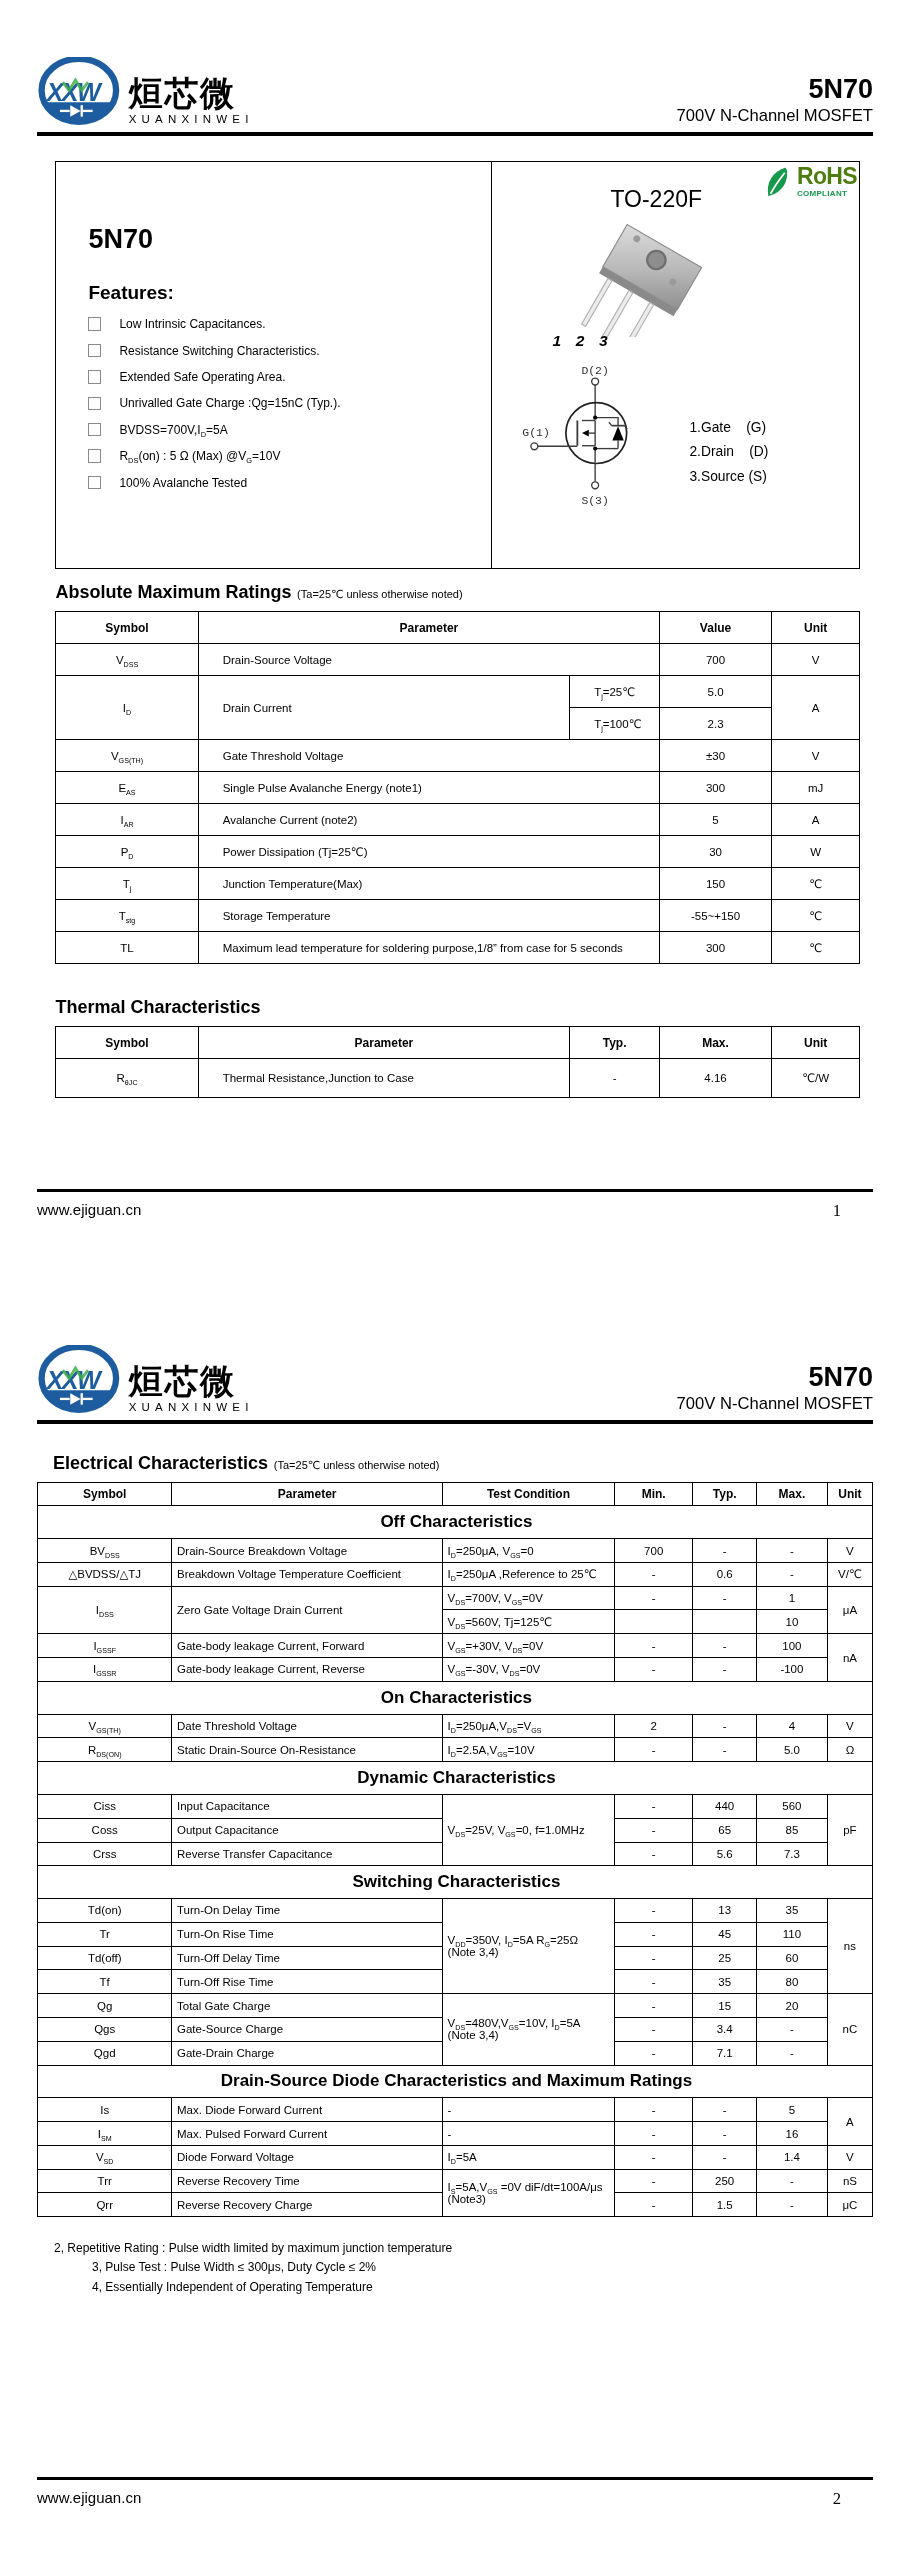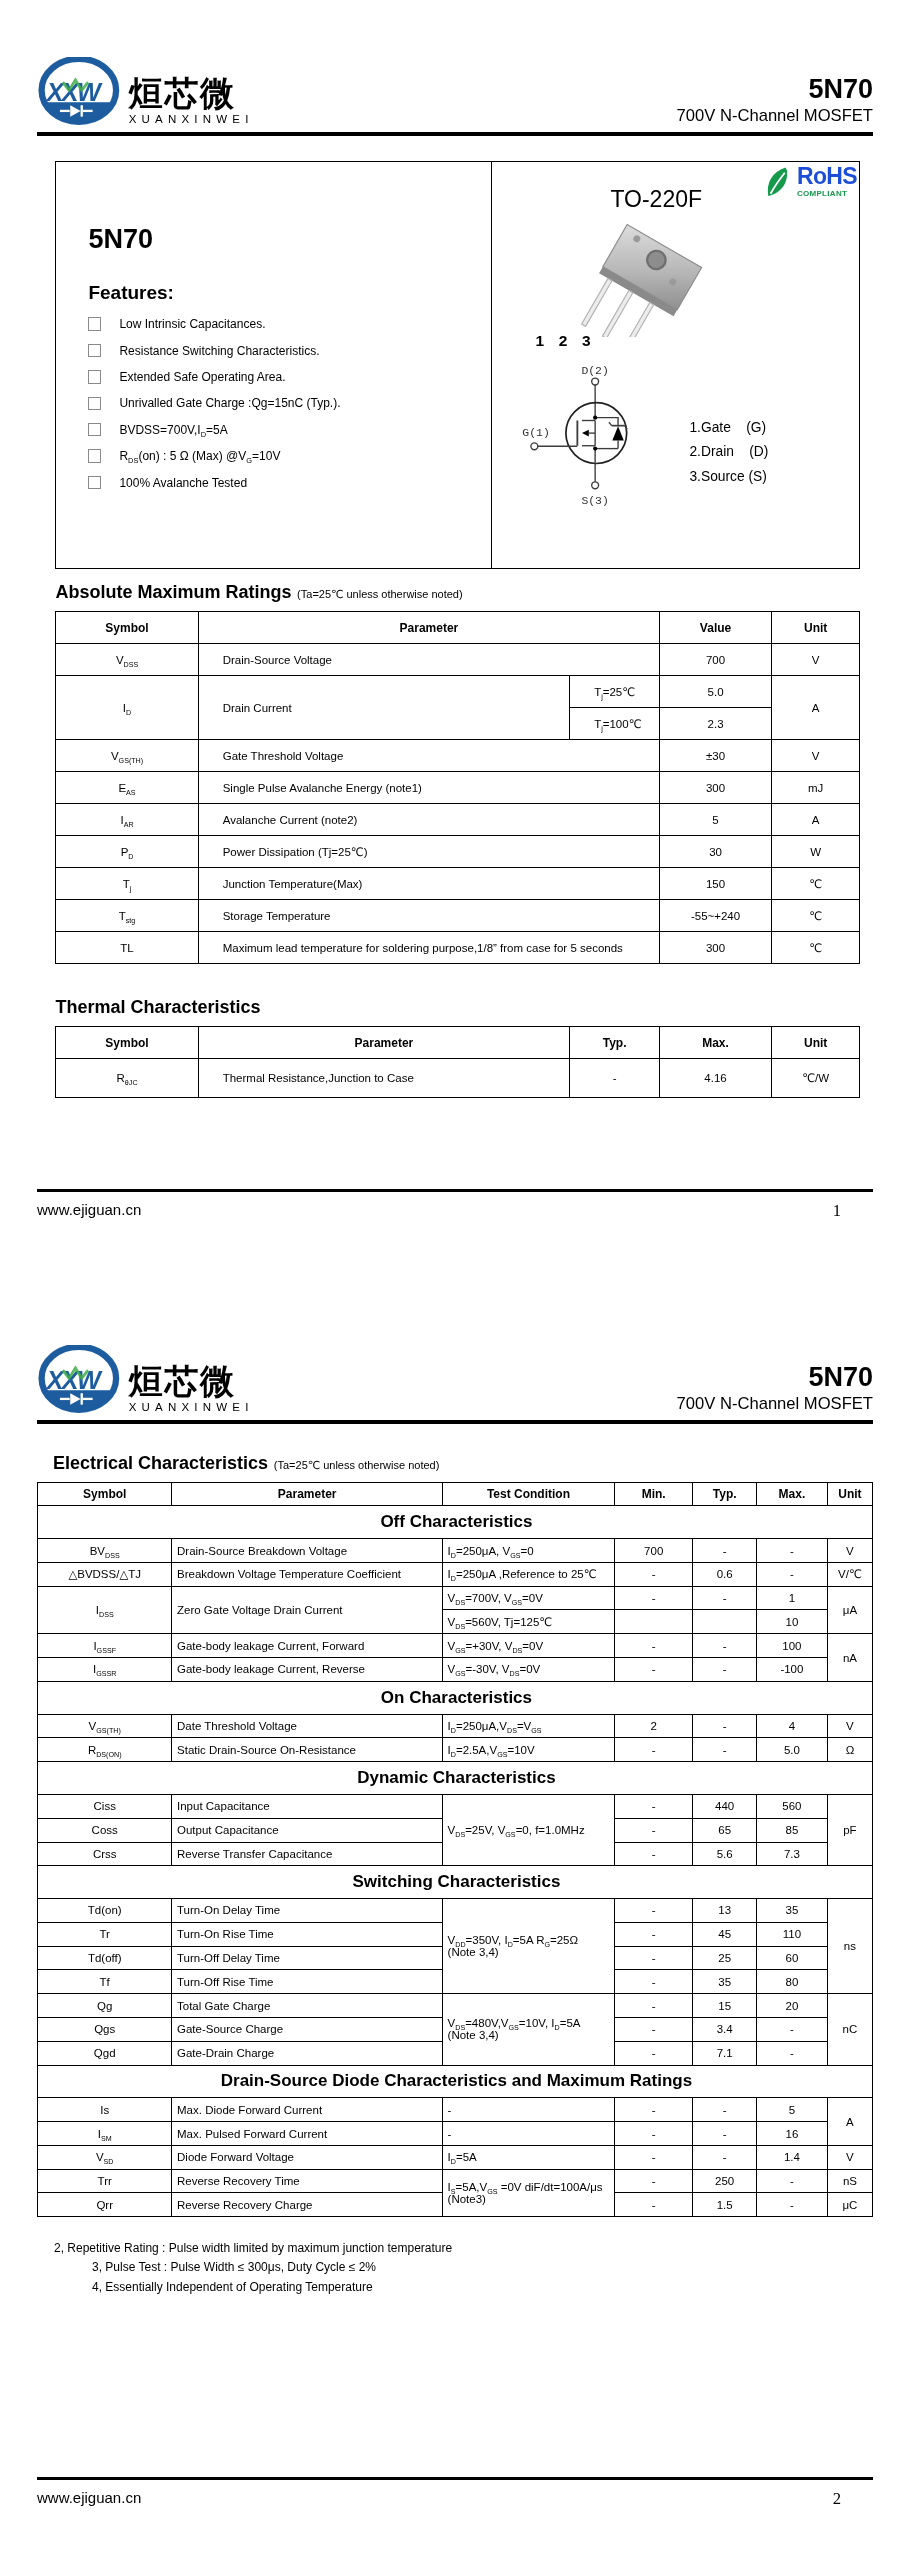--- a/index.html
+++ b/index.html
@@ -23,25 +23,25 @@
   .fbox{margin:25px 12.6px 0 18.4px;height:408px;border:1.7px solid #000;display:flex;box-sizing:border-box;}
   .fbox-left{width:54.3%;border-right:1.1px solid #000;box-sizing:border-box;padding:62px 11.5px 0 32px;}
   .fbox-right{flex:1;position:relative;}
   .fbox-part{font-size:27px;font-weight:bold;}
   .features-h{font-size:19px;font-weight:bold;margin-top:27.5px;}
   .feat{display:flex;align-items:center;margin-top:13.8px;height:12.6px;}
   .feat .cb{width:11px;height:11.5px;border:1.1px solid #8a8a8a;flex:0 0 auto;}
   .feat .ft{margin-left:18px;font-size:12px;white-space:nowrap;}
 
   .rohs{position:absolute;top:4.6px;right:2.3px;display:flex;align-items:flex-start;gap:2.3px;}
-  .rohs-main{font-size:23px;font-weight:800;color:#1d4ed8;line-height:0.95;letter-spacing:-0.6px;}
+  .rohs-main{font-size:23px;font-weight:800;color:#4d7c0f;line-height:0.95;letter-spacing:-0.6px;}
   .rohs-sub{font-size:8px;font-weight:bold;color:#159a4c;letter-spacing:0.3px;margin-top:1.1px;}
   .pkg-name{position:absolute;top:24px;left:118px;font-size:23px;}
   .pkg-svg{position:absolute;top:60px;left:52px;}
-  .pins{position:absolute;top:170px;left:43px;font-size:15.5px;font-weight:bold;letter-spacing:5.2px;white-space:pre;}
+  .pins{position:absolute;top:170px;left:60px;font-size:15.5px;font-weight:bold;letter-spacing:5.2px;white-space:pre;font-style:italic;}
   .sym-svg{position:absolute;top:204px;left:20px;}
   .legend{position:absolute;top:258px;left:197px;}
   .legend div{font-size:13.8px;margin-bottom:9.8px;white-space:pre;}
 
   
   .sec-h{margin:13.8px 0 0 18.4px;font-size:18px;font-weight:bold;}
   .sec-h .note{font-size:11px;font-weight:normal;margin-left:5.7px;}
 
   
   table{border-collapse:collapse;table-layout:fixed;border:1.7px solid #000;}
@@ -271,21 +271,21 @@
       </tr>
       <tr>
         <td>T<sub>j</sub></td>
         <td colspan="2" class="pl">Junction Temperature(Max)</td>
         <td>150</td>
         <td>℃</td>
       </tr>
       <tr>
         <td>T<sub>stg</sub></td>
         <td colspan="2" class="pl">Storage Temperature</td>
-        <td>-55~+240</td>
+        <td>-55~+150</td>
         <td>℃</td>
       </tr>
       <tr>
         <td>TL</td>
         <td colspan="2" class="pl">Maximum lead temperature for soldering purpose,1/8” from case for 5 seconds</td>
         <td>300</td>
         <td>℃</td>
       </tr>
     </tbody>
       </table>

